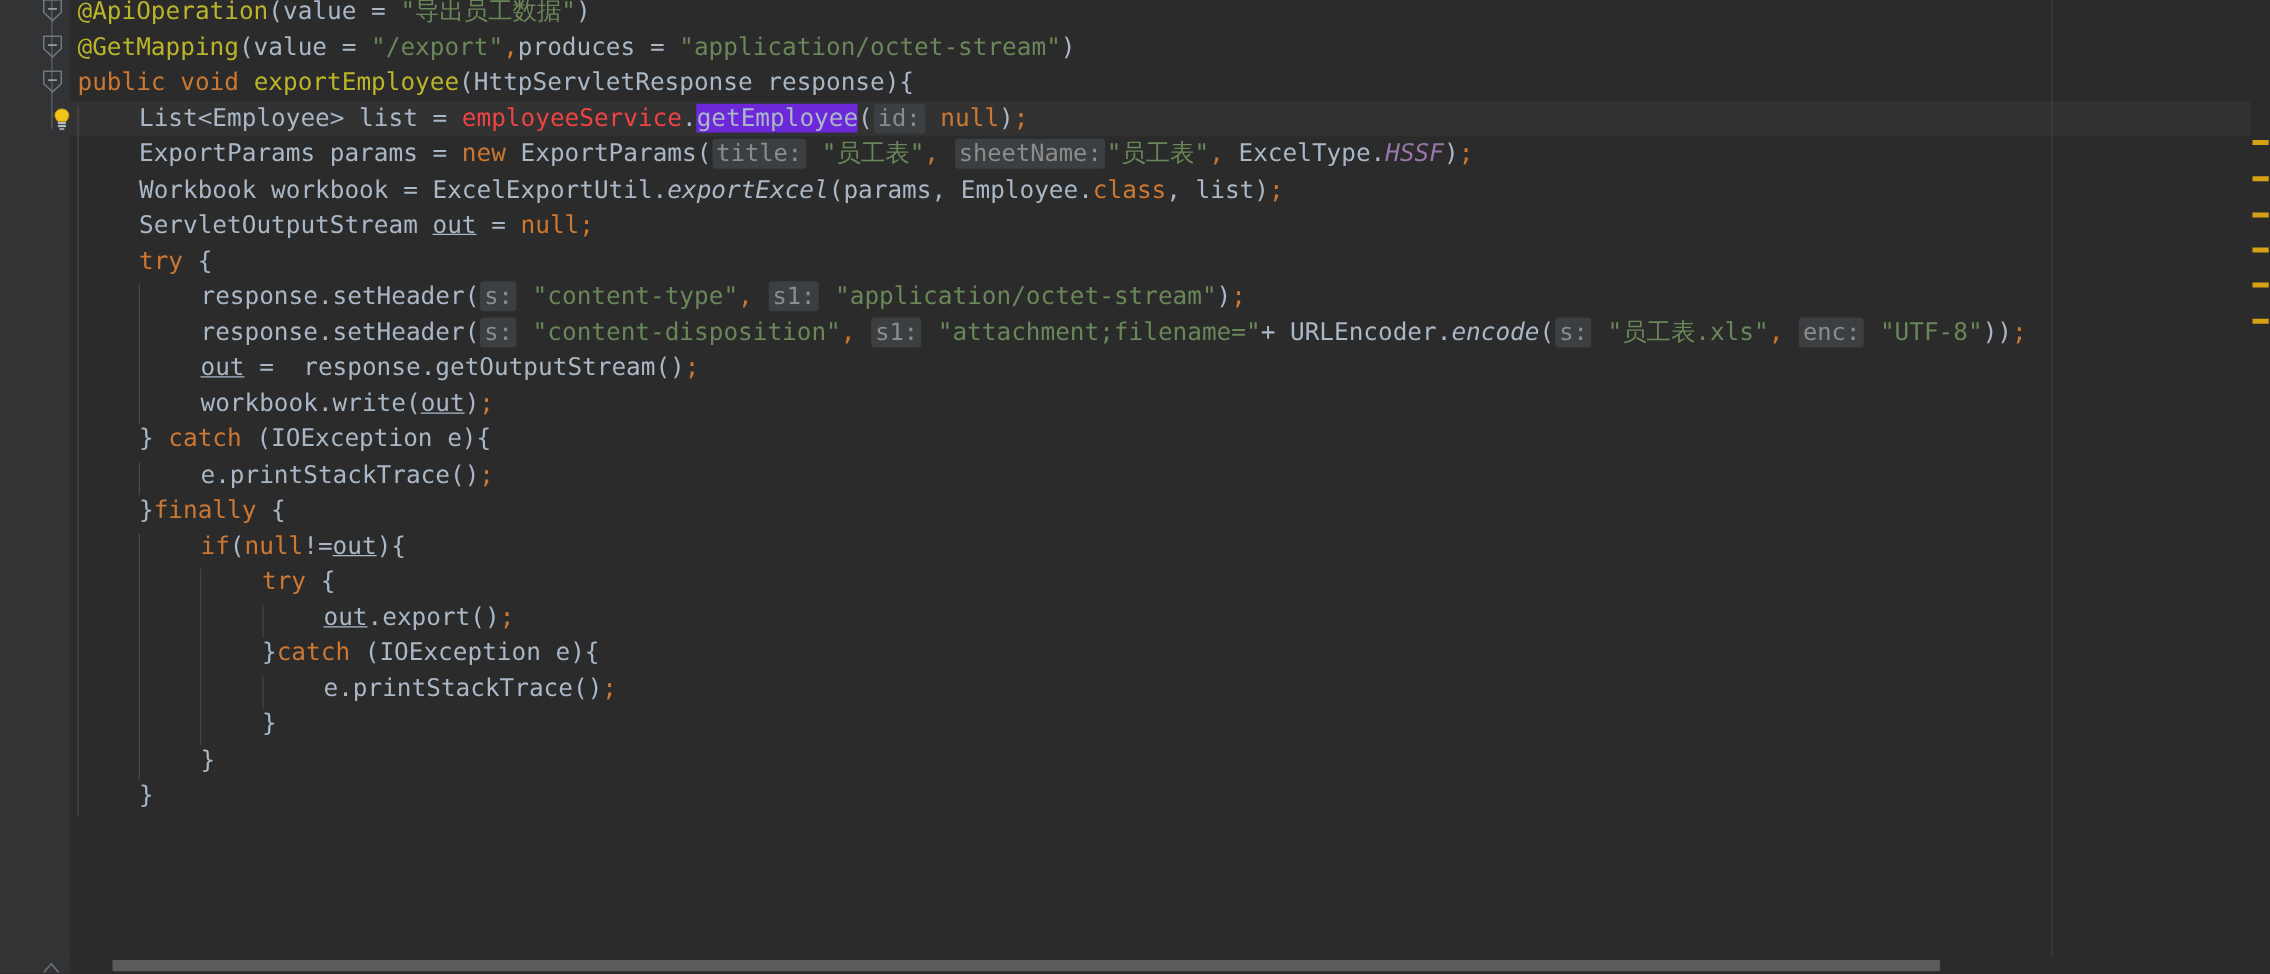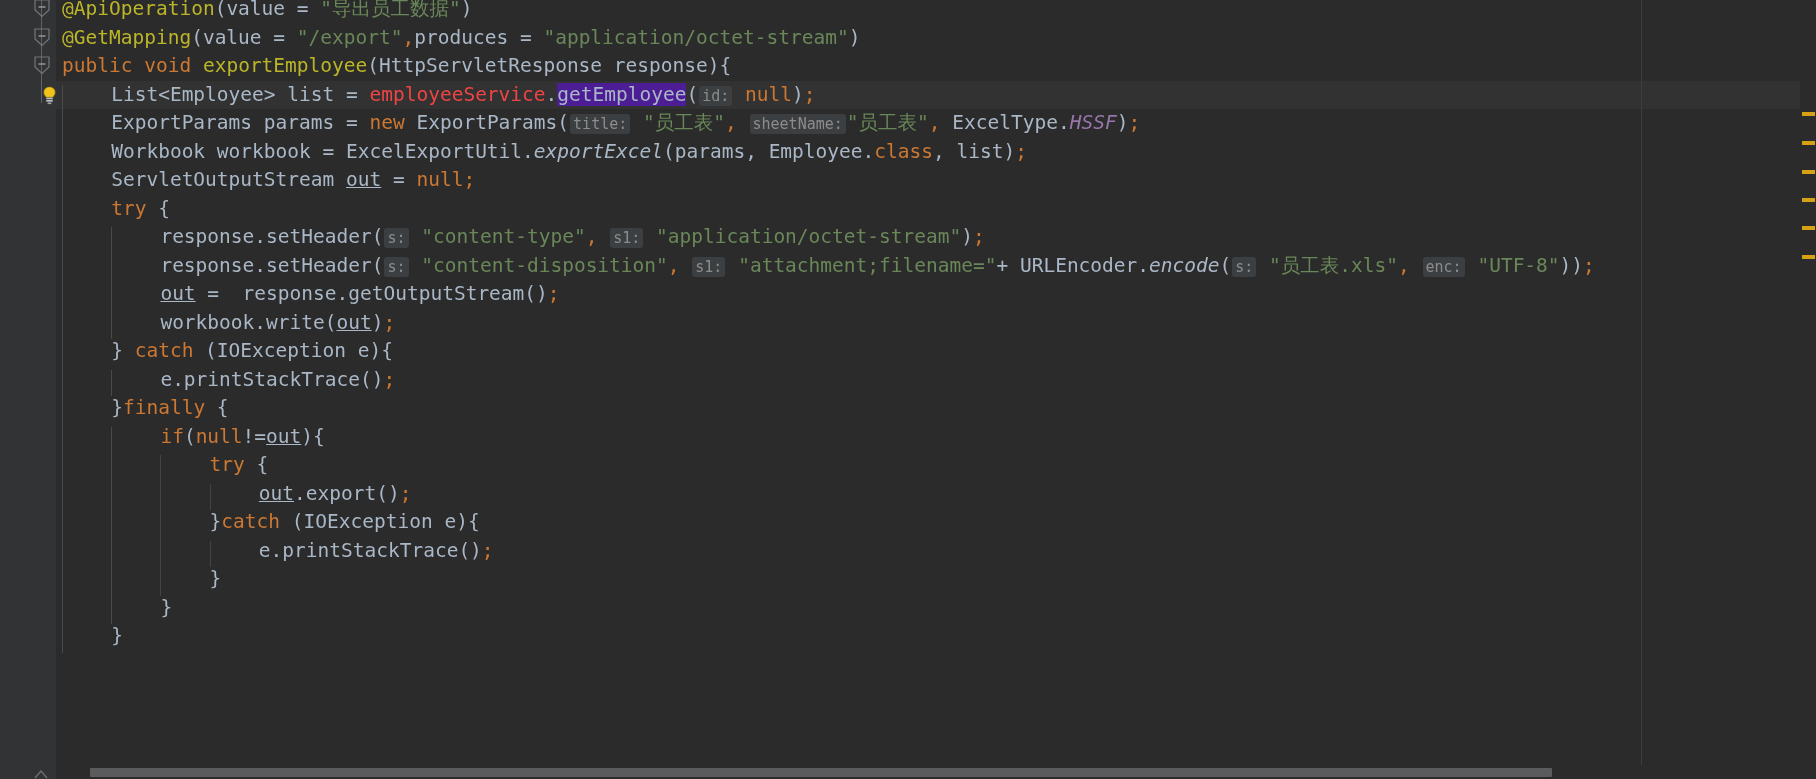--- a/index.html
+++ b/index.html
@@ -102,28 +102,28 @@
   .t-annot    { color: #bbb529; }
   .t-kw       { color: #cc7832; }
   .t-str      { color: #6a8759; }
   .t-plain    { color: #a9b7c6; }
   .t-field    { color: #ef4444; }
   .t-static   { color: #9876aa; font-style: italic; }
   .t-staticm  { color: #a9b7c6; font-style: italic; }
   .t-semi     { color: #cc7832; }
   .t-paren    { color: #a9b7c6; }
   .t-underline{ text-decoration: underline; text-decoration-color:#a9b7c6;text-align:right; }
-  .t-hl-green { background: #4c1d95; }
+  .t-hl-green { background: #6d28d9; }
 
   
   .hint {
     background: #3c3f41;
     color: #8c8c8c;
     border-radius: 3px;
-    font-size: 15px;
+    font-size: 19px;
     padding: 1px 3px 1px 3px;
     margin: 0 1px;
   }
 
   
   #error-stripe {
     position: absolute;
     right: 0; top: 0;
     width: 16px; height: 760px;
     background: #3c3f41;

